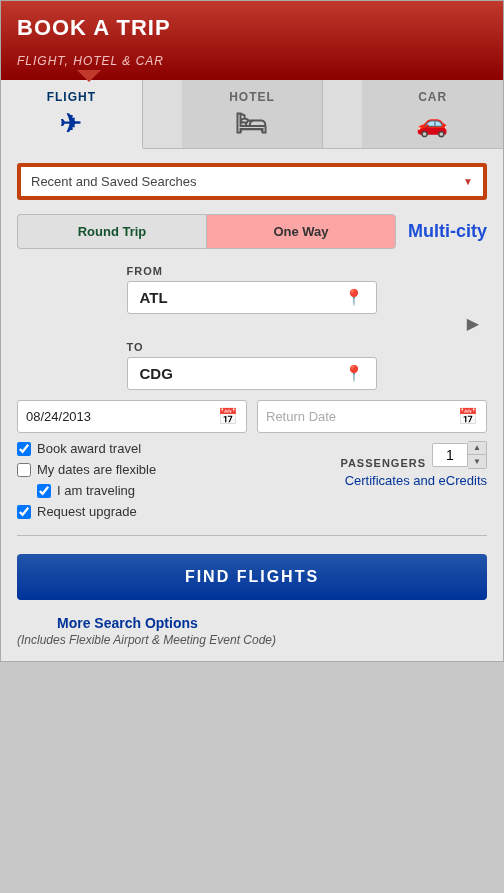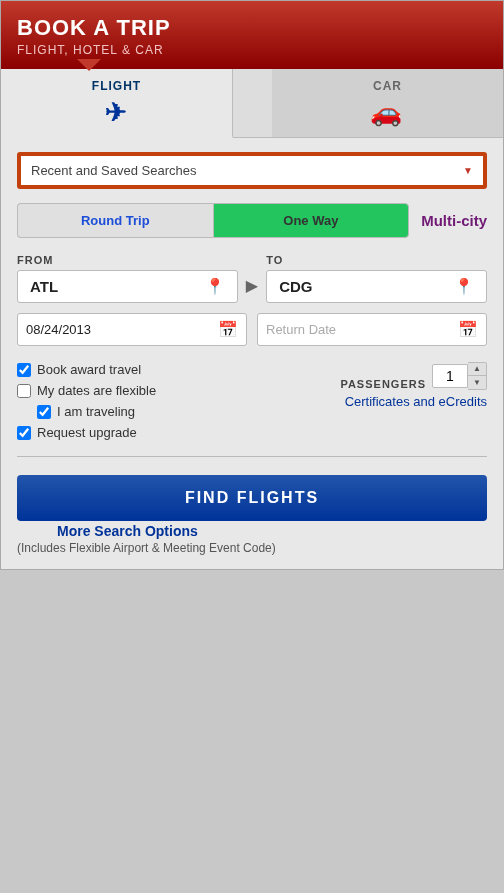--- a/index.html
+++ b/index.html
@@ -24,21 +24,22 @@
     .header-title {
       color: #fff;
       font-size: 22px;
       font-weight: bold;
       letter-spacing: 1px;
     }
     .header-subtitle {
       color: #f0c0c0;
       font-size: 12px;
       letter-spacing: 1px;
-      margin-top: 2px;
+      margin-top: 13px;
+      font-style: italic;
     }
 
     
     .tabs-container {
       display: flex;
       background: #ddd;
       border-bottom: 1px solid #bbb;
       position: relative;
       gap: 39px;
     }
@@ -114,50 +115,51 @@
       margin-bottom: 16px;
       gap: 0;
     }
     .trip-btn {
       flex: 1;
       padding: 9px 0;
       font-size: 13px;
       font-weight: bold;
       border: 1px solid #bbb;
       background: #e0e0e0;
-      color: #1d4ed8;
+      color: #14532d;
       cursor: pointer;
       text-align: center;
     }
     .trip-btn:first-child {
       border-radius: 4px 0 0 4px;
       border-right: none;
     }
     .trip-btn:nth-child(2) {
       border-radius: 0 4px 4px 0;
     }
     .trip-btn.active {
-      background: #22c55e;
+      background: #fca5a5;
       color: #333;
     }
     .multi-city-link {
       margin-left: 12px;
-      font-size: 15px;
-      font-weight: bold;
-      color: #701a75;
+      font-size: 18px;
+      font-weight: bold;
+      color: #1d4ed8;
       cursor: pointer;
       white-space: nowrap;
     }
 
     
     .from-to-row {
       display: flex;
-      align-items: flex-end;
+      align-items: center;
       gap: 0;
       margin-bottom: 10px;
+      flex-direction: column;
     }
     .from-section, .to-section {
       flex: 1;
     }
     .field-label {
       font-size: 11px;
       font-weight: bold;
       color: #444;
       letter-spacing: 1px;
       margin-bottom: 4px;
@@ -189,21 +191,21 @@
       padding-bottom: 8px;
       color: #666;
       font-size: 16px;
       align-self: flex-end;
     }
 
     
     .date-row {
       display: flex;
       gap: 10px;
-      margin-bottom: 16px;
+      margin-bottom: 8px;
     }
     .date-field {
       flex: 1;
       display: flex;
       align-items: center;
       background: #fff;
       border: 1px solid #bbb;
       border-radius: 3px;
       padding: 6px 8px;
     }
@@ -316,35 +318,36 @@
       padding: 14px;
       background: linear-gradient(180deg, #2255aa 0%, #003399 100%);
       color: #fff;
       font-size: 16px;
       font-weight: bold;
       letter-spacing: 2px;
       border: none;
       border-radius: 4px;
       cursor: pointer;
       margin-top: 8px;
-      margin-bottom: 2px;
+      margin-bottom: 15px;
     }
 
     
     .more-options {
       font-size: 14px;
       color: #003399;
       font-weight: bold;
       cursor: pointer;
       margin-bottom: 2px;
       padding-left: 40px;
     }
     .more-options-sub {
       font-size: 12px;
       color: #555;
+      font-style: italic;
     }
 
     .divider {
       border: none;
       border-top: 1px solid #bbb;
       margin: 10px 0;
     }
   </style>
 </head>
 <body>
@@ -354,20 +357,24 @@
   <div class="header">
     <div class="header-title">BOOK A TRIP</div>
     <div class="header-subtitle">FLIGHT, HOTEL &amp; CAR</div>
   </div>
 
   <div class="tabs-container">
     <div class="tab-arrow"></div>
     <div class="tab active">
       <span>FLIGHT</span>
       <span class="tab-icon">✈</span>
+    </div>
+    <div class="tab">
+      <span>HOTEL</span>
+      <span class="tab-icon">🛏</span>
     </div>
     <div class="tab">
       <span>CAR</span>
       <span class="tab-icon">🚗</span>
     </div>
   </div>
 
   <div class="body">
 
     

